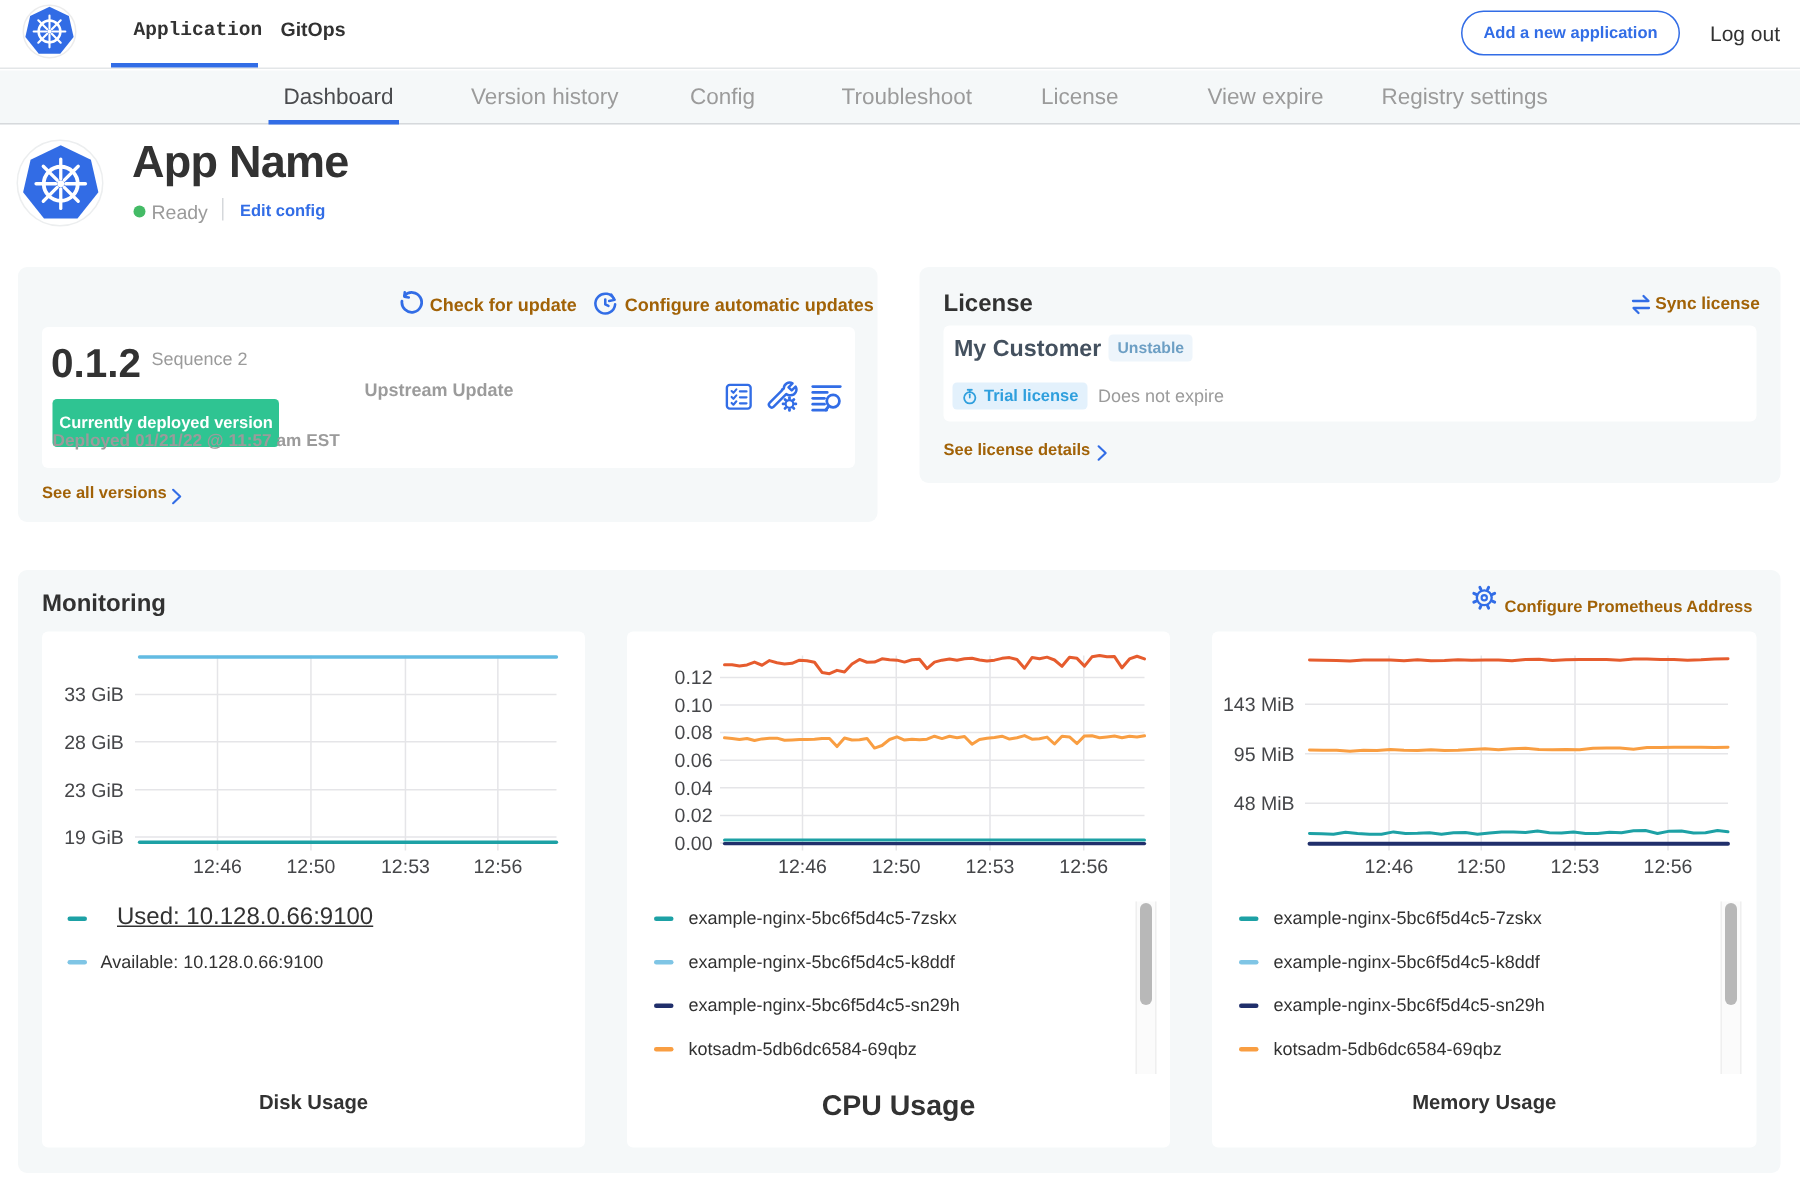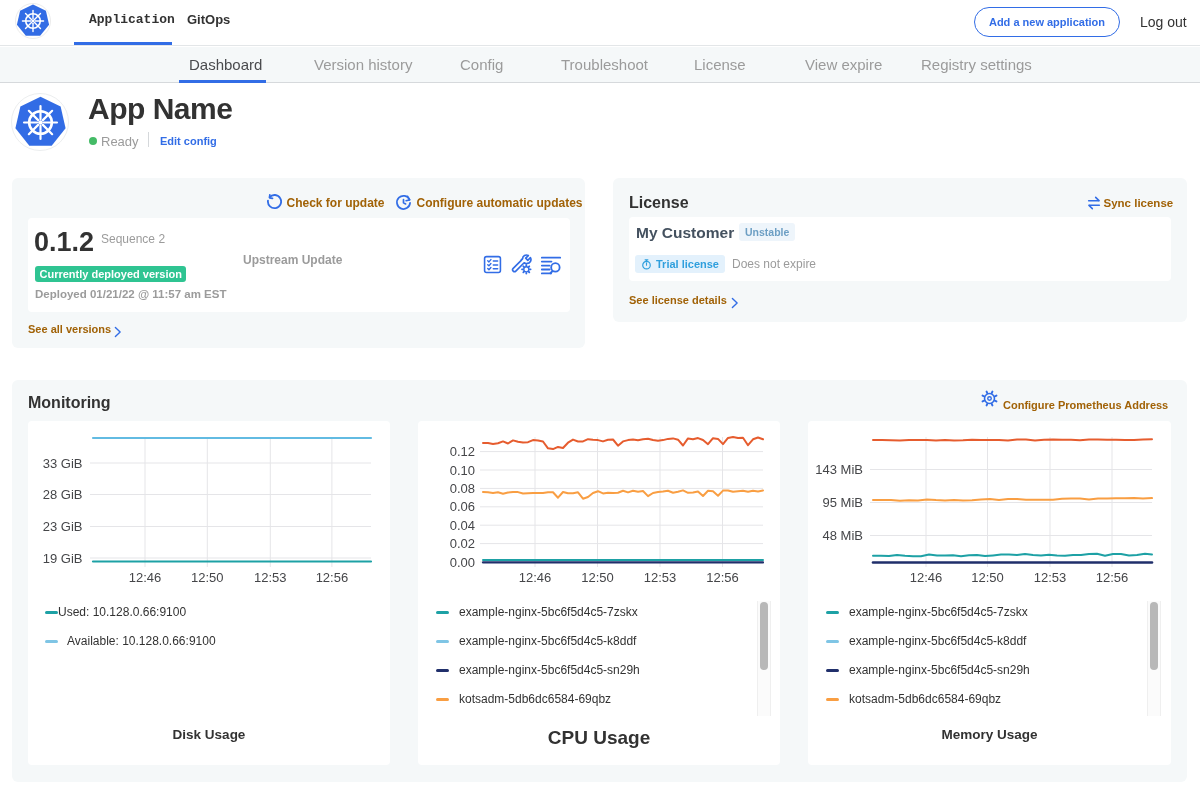--- a/index.html
+++ b/index.html
@@ -79,21 +79,21 @@
 <div class="abs link" style="left:286.5px;top:196px;">Check for update</div>
 <div class="abs" style="left:394.5px;top:194px;"><svg width="17" height="17" viewBox="0 0 24 24" fill="none">
         <path d="M20.5 8 A9.3 9.3 0 1 0 21.3 12.6" stroke="#326DE6" stroke-width="2.4" stroke-linecap="round"></path>
         <path d="M17.6 3.2 L20.8 8.3 L15.6 9.4" stroke="#326DE6" stroke-width="2.2" fill="none" stroke-linecap="round" stroke-linejoin="round"></path>
         <path d="M12 8 L12 12.5 L15 14" stroke="#326DE6" stroke-width="2.4" stroke-linecap="round" stroke-linejoin="round"></path>
       </svg></div>
 <div class="abs link" style="left:416.5px;top:196px;text-align:right;">Configure automatic updates</div>
 <div class="inner" style="left:28px;top:218px;width:542px;height:94px;"></div>
 <div class="abs dark b" style="left:34px;top:227px;font-size:27px;">0.1.2</div>
 <div class="abs gray" style="left:101px;top:232px;font-size:12px;">Sequence 2</div>
-<div class="abs" style="left:35px;top:266px;height:16px;background:#2fc492;border-radius:3px;color:#fff;font-size:11px;font-weight:bold;display:flex;align-items:center;padding:0 4.5px;">Currently deployed version</div>
+<div class="abs" style="left:35px;top:266px;height:32px;background:#2fc492;border-radius:3px;color:#fff;font-size:11px;font-weight:bold;display:flex;align-items:center;padding:0 4.5px;">Currently deployed version</div>
 <div class="abs gray b" style="left:35px;top:288px;font-size:11.5px;">Deployed 01/21/22 @ 11:57 am EST</div>
 <div class="abs gray b" style="left:243px;top:252.5px;font-size:12px;">Upstream Update</div>
 <div class="abs" style="left:483px;top:255px;"><svg width="19" height="19" viewBox="0 0 24 24" fill="none">
         <rect x="2" y="2" width="20" height="20" rx="2.5" stroke="#326DE6" stroke-width="2"></rect>
         <path d="M6 7.2 L7.5 8.7 L10 5.8" stroke="#326DE6" stroke-width="1.8" stroke-linecap="round" stroke-linejoin="round"></path>
         <line x1="13" y1="7.5" x2="18.5" y2="7.5" stroke="#326DE6" stroke-width="1.9" stroke-linecap="round"></line>
         <path d="M6 12.2 L7.5 13.7 L10 10.8" stroke="#326DE6" stroke-width="1.8" stroke-linecap="round" stroke-linejoin="round"></path>
         <line x1="13" y1="12.5" x2="18.5" y2="12.5" stroke="#326DE6" stroke-width="1.9" stroke-linecap="round"></line>
         <path d="M6 17.2 L7.5 18.7 L10 15.8" stroke="#326DE6" stroke-width="1.8" stroke-linecap="round" stroke-linejoin="round"></path>
         <line x1="13" y1="17.5" x2="18.5" y2="17.5" stroke="#326DE6" stroke-width="1.9" stroke-linecap="round"></line>
@@ -187,21 +187,21 @@
         <text x="54.5" y="141.5" text-anchor="end" font-size="13" fill="#454649">19 GiB</text>
         <text x="117" y="161" text-anchor="middle" font-size="13" fill="#454649">12:46</text>
         <text x="179.3" y="161" text-anchor="middle" font-size="13" fill="#454649">12:50</text>
         <text x="242.3" y="161" text-anchor="middle" font-size="13" fill="#454649">12:53</text>
         <text x="303.9" y="161" text-anchor="middle" font-size="13" fill="#454649">12:56</text>
         <polyline points="65.0,17.0 343.0,17.0" fill="none" stroke="#62bbe2" stroke-width="2.2" stroke-linejoin="round" stroke-linecap="round"></polyline>
         <polyline points="65.0,140.5 343.0,140.5" fill="none" stroke="#1da1a5" stroke-width="2.2" stroke-linejoin="round" stroke-linecap="round"></polyline>
       </svg></div>
 <div class="abs iconrow" style="left:45px;top:605px;height:14px;">
       <span style="width:13px;height:3px;border-radius:2px;background:#1da1a5;"></span>
-      <span class="dark" style="margin-left:0;font-size:12px;">Used: 10.128.0.66:9100</span>
+      <span class="dark" style="margin-left:20px;font-size:16px;text-decoration:underline;">Used: 10.128.0.66:9100</span>
     </div>
 <div class="abs iconrow" style="left:45px;top:634px;height:14px;">
       <span style="width:13px;height:3px;border-radius:2px;background:#7fc5e5;"></span>
       <span class="dark" style="margin-left:9px;font-size:12px;">Available: 10.128.0.66:9100</span>
     </div>
 <div class="abs dark b" style="left:28px;top:727px;width:362px;text-align:center;font-size:13.5px;">Disk Usage</div>
 
 <div class="inner" style="left:418px;top:421px;width:362px;height:344px;"></div>
 <div class="abs" style="left:418px;top:421px;"><svg width="362" height="170" font-family="Liberation Sans, sans-serif">
         <line x1="62" y1="30.6" x2="345" y2="30.6" stroke="#e5e5e8" stroke-width="1"></line>

